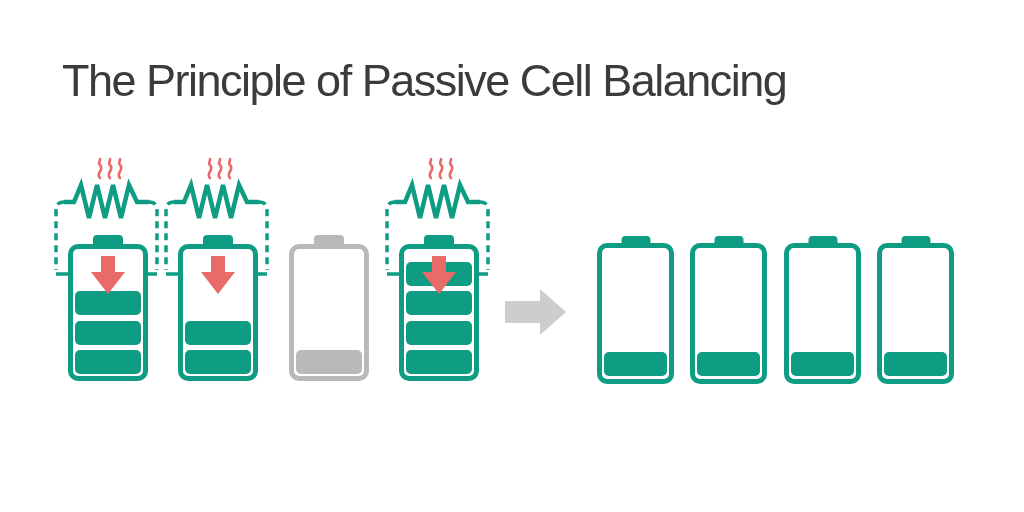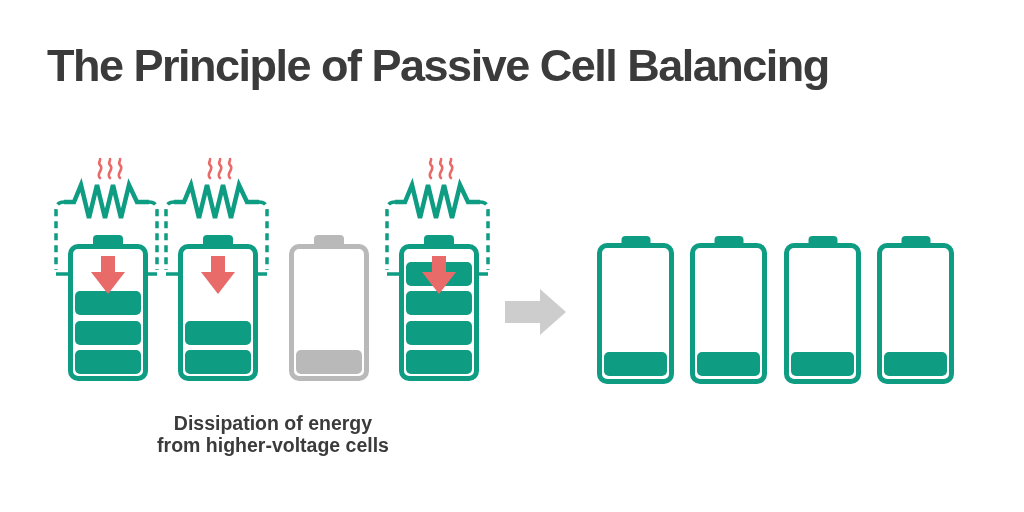--- a/index.html
+++ b/index.html
@@ -1,22 +1,22 @@
 <!DOCTYPE html>
 <html><head>
 <meta charset="utf-8">
 <style>
   html,body{margin:0;padding:0;background:#ffffff;}
   .stage{
     position:relative;width:1024px;height:512px;background:#ffffff;overflow:hidden;
     font-family:"Liberation Sans", sans-serif;
   }
   .title{
-    position:absolute;left:47px;top:40px;margin:0;
-    font-size:45px;font-weight:700;letter-spacing:-1.5px;
+    position:absolute;left:47px;top:40px;margin:15px;
+    font-size:45px;font-weight:400;letter-spacing:-1.5px;
     color:var(--ink);white-space:nowrap;
   }
   .batt{
     position:absolute;box-sizing:border-box;background:#fff;
     border:5px solid var(--teal);border-radius:10px;
   }
   .batt.gray{border-color:var(--gray);}
   .batt .cap{
     position:absolute;left:50%;transform:translateX(-50%);
     background:var(--teal);border-radius:4px 4px 0 0;
@@ -142,17 +142,13 @@
       <div class="batt teal" style="left: 784px; top: 243px; width: 77px; height: 141px;">
         <div class="cap" style="width: 29px; height: 8px; top: -12px;"></div>
         <div class="bar" style="height: 24px; bottom: 3px;"></div>
       </div>
       <div class="batt teal" style="left: 877px; top: 243px; width: 77px; height: 141px;">
         <div class="cap" style="width: 29px; height: 8px; top: -12px;"></div>
         <div class="bar" style="height: 24px; bottom: 3px;"></div>
       </div>
     </div>
 
-  <div class="caption">
-    <div>Dissipation of energy</div>
-    <div>from higher-voltage cells</div>
-  </div>
 </div>
 
 </body></html>

